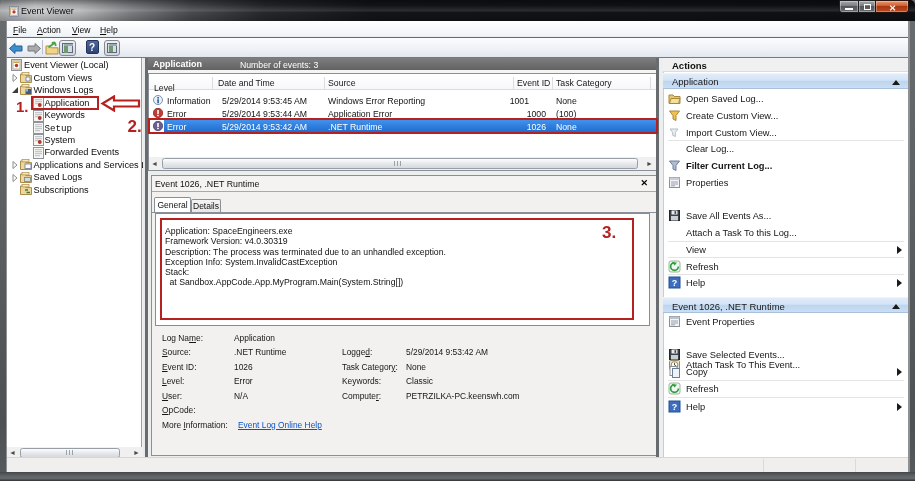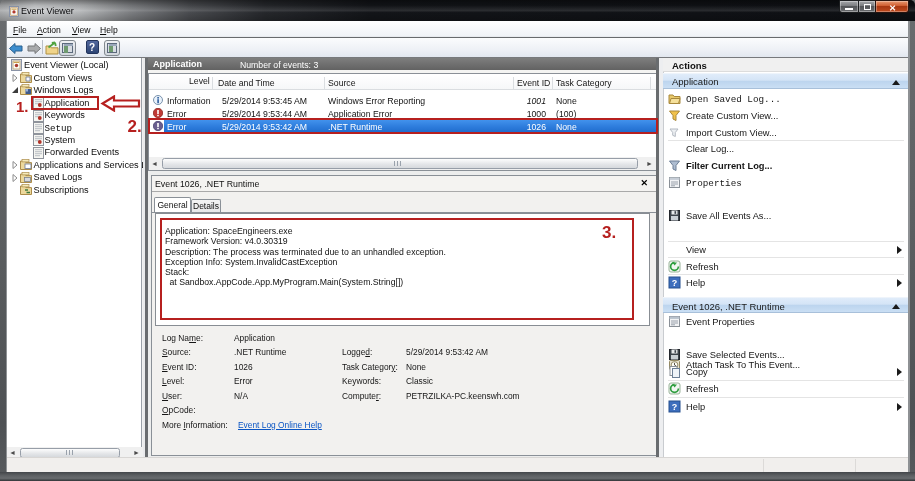--- a/index.html
+++ b/index.html
@@ -201,42 +201,42 @@
 
 <div class="a" style="left:148px;top:58px;width:509px;height:400px;background:#f4f4f2;"></div>
 
 <div class="a" style="left:148px;top:57.5px;width:509px;height:12px;background:linear-gradient(180deg,#7e7e7e,#626262);color:#fff;">
   <span style="position:absolute;left:5px;top:1.5px;font-weight:bold;font-size:9px;">Application</span>
   <span style="position:absolute;left:92px;top:2px;font-size:8.7px;">Number of events: 3</span>
 </div>
 
 <div class="a" style="left:148px;top:73px;width:509px;height:98px;background:#fff;border:1px solid #8a9097;"></div>
 <div id="listhdr" class="a" style="left:149px;top:75px;width:507px;height:15px;font-size:8.7px;color:#161616;background:linear-gradient(180deg,#ffffff,#f6f7f8);border-bottom:1px solid #dadde0;">
-  <span style="position:absolute;left:5px;top:1px;margin-left:35px;">Level</span>
+  <span style="position:absolute;left:5px;top:8px;">Level</span>
   <span style="position:absolute;left:69px;top:3px;">Date and Time</span>
   <span style="position:absolute;left:179px;top:3px;">Source</span>
   <span style="position:absolute;left:368px;top:3px;">Event ID</span>
   <span style="position:absolute;left:407px;top:3px;">Task Category</span>
   <div class="a" style="left:63px;top:2px;width:1px;height:12px;background:#dadde0;"></div>
   <div class="a" style="left:175px;top:2px;width:1px;height:12px;background:#dadde0;"></div>
   <div class="a" style="left:364px;top:2px;width:1px;height:12px;background:#dadde0;"></div>
   <div class="a" style="left:403px;top:2px;width:1px;height:12px;background:#dadde0;"></div>
   <div class="a" style="left:501px;top:2px;width:1px;height:12px;background:#dadde0;"></div>
 </div>
 <div id="rows" class="a" style="left:149px;top:93.5px;width:507px;height:40px;font-size:8.7px;color:#111;">
   <div class="a" style="left:0;top:0;width:507px;height:13px;">
     <svg class="a" style="left:4px;top:1.5px" width="10" height="10" viewBox="0 0 10 10">
         <circle cx="5" cy="5" r="4.5" fill="#e9f2fb" stroke="#7a92ac"></circle>
         <rect x="4.3" y="2" width="1.6" height="1.6" fill="#2d5d9d"></rect>
         <rect x="4.3" y="4.2" width="1.6" height="4" fill="#2d5d9d"></rect>
       </svg>
     <span class="a" style="left:18px;top:2px;">Information</span>
     <span class="a" style="left:73px;top:2px;">5/29/2014 9:53:45 AM</span>
     <span class="a" style="left:179px;top:2px;">Windows Error Reporting</span>
-    <span class="a" style="left:340px;top:2px;width:57px;text-align:right;font-style:italic;">1001</span>
+    <span class="a" style="left:323px;top:2px;width:57px;text-align:right;">1001</span>
     <span class="a" style="left:407px;top:2px;">None</span>
   </div>
   <div class="a" style="left:0;top:13px;width:507px;height:13px;">
     <svg class="a" style="left:4px;top:1.5px" width="10" height="10" viewBox="0 0 10 10">
         <circle cx="5" cy="5" r="4.7" fill="#c03a36"></circle>
         <circle cx="5" cy="5" r="4.7" fill="none" stroke="#8c2420" stroke-width="0.8"></circle>
         <rect x="4.2" y="2" width="1.6" height="4" fill="#fff"></rect>
         <rect x="4.2" y="6.8" width="1.6" height="1.4" fill="#fff"></rect>
       </svg>
     <span class="a" style="left:18px;top:2px;">Error</span>
@@ -320,21 +320,21 @@
 
 <div class="a" style="left:663px;top:58px;width:245px;height:400px;background:#fff;border-left:1px solid #c9ccd0;"></div>
 <div class="a" style="left:663px;top:58px;width:245px;height:14px;background:#f0f0f0;border-bottom:1px solid #dcdcdc;">
   <span style="position:absolute;left:9px;top:1.5px;font-weight:bold;font-size:9.5px;color:#111;">Actions</span>
 </div>
 <div class="hdrblue" style="left:663px;top:72.5px;">
     <span class="t">Application</span>
     <span class="up"></span>
   </div>
 <div id="act1" class="a" style="left:663px;top:90px;width:245px;height:205px;">
-  <div class="acti" style="top:0;font-family:Liberation Mono, monospace;">
+  <div class="acti" style="top:0;">
       <svg class="ic" viewBox="0 0 13 13">
         <path d="M1 3 L5 3 L6.2 4.5 L12 4.5 L12 11.5 L1 11.5 Z" fill="#e8c96a" stroke="#a8883c"></path>
         <path d="M3 6.5 L12 6.5 L10.5 11.5 L1.5 11.5 Z" fill="#f5e09a" stroke="#a8883c"></path>
       </svg>
       <span class="t">Open Saved Log...</span>
     </div>
   <div class="acti" style="top:16.75px;">
       <svg class="ic" viewBox="0 0 13 13">
         <path d="M1.5 2 L11.5 2 L8 6.5 L8 11.5 L5 10 L5 6.5 Z" fill="#f0c14b" stroke="#a8883c"></path>
       </svg>
@@ -349,38 +349,41 @@
   <div class="sep" style="top:50px;"></div>
   <div class="acti" style="top:50.25px;">
       <span class="t">Clear Log...</span>
     </div>
   <div class="acti" style="top:67px;font-weight:bold;">
       <svg class="ic" viewBox="0 0 13 13">
         <path d="M1.5 2 L11.5 2 L8 6.5 L8 11.5 L5 10 L5 6.5 Z" fill="#aebdd1" stroke="#6d7f96"></path>
       </svg>
       <span class="t">Filter Current Log...</span>
     </div>
-  <div class="acti" style="top:83.75px;font-family:Liberation Mono, monospace;">
+  <div class="acti" style="top:83.75px;">
       <svg class="ic" viewBox="0 0 13 13">
         <rect x="1.5" y="1.5" width="10" height="10" fill="#f2f3f5" stroke="#8a9097"></rect>
         <rect x="1.5" y="1.5" width="10" height="2.4" fill="#c6cdd6"></rect>
         <rect x="3" y="5.5" width="7" height="1" fill="#9aa2ac"></rect>
         <rect x="3" y="7.5" width="7" height="1" fill="#9aa2ac"></rect>
         <rect x="3" y="9.3" width="4" height="1" fill="#9aa2ac"></rect>
       </svg>
       <span class="t">Properties</span>
     </div>
   <div class="acti" style="top:117.25px;">
       <svg class="ic" viewBox="0 0 13 13">
         <rect x="1.5" y="1.5" width="10" height="10" fill="#3d434b" stroke="#23272d"></rect>
         <rect x="3.5" y="1.5" width="6" height="4" fill="#e8eaec"></rect>
         <rect x="3" y="7" width="7" height="4.5" fill="#c9ced4"></rect>
         <rect x="6.5" y="2.2" width="1.6" height="2.6" fill="#3d434b"></rect>
       </svg>
       <span class="t">Save All Events As...</span>
+    </div>
+  <div class="acti" style="top:134px;">
+      <span class="t">Attach a Task To this Log...</span>
     </div>
   <div class="sep" style="top:150.5px;"></div>
   <div class="acti" style="top:150.75px;">
       <span class="t">View</span>
       <span class="arr"></span>
     </div>
   <div class="sep" style="top:167.3px;"></div>
   <div class="acti" style="top:167.5px;">
       <svg class="ic" viewBox="0 0 13 13">
         <rect x="1" y="1" width="11" height="11" rx="2" fill="#f2f6f2" stroke="#9bb49b"></rect>

